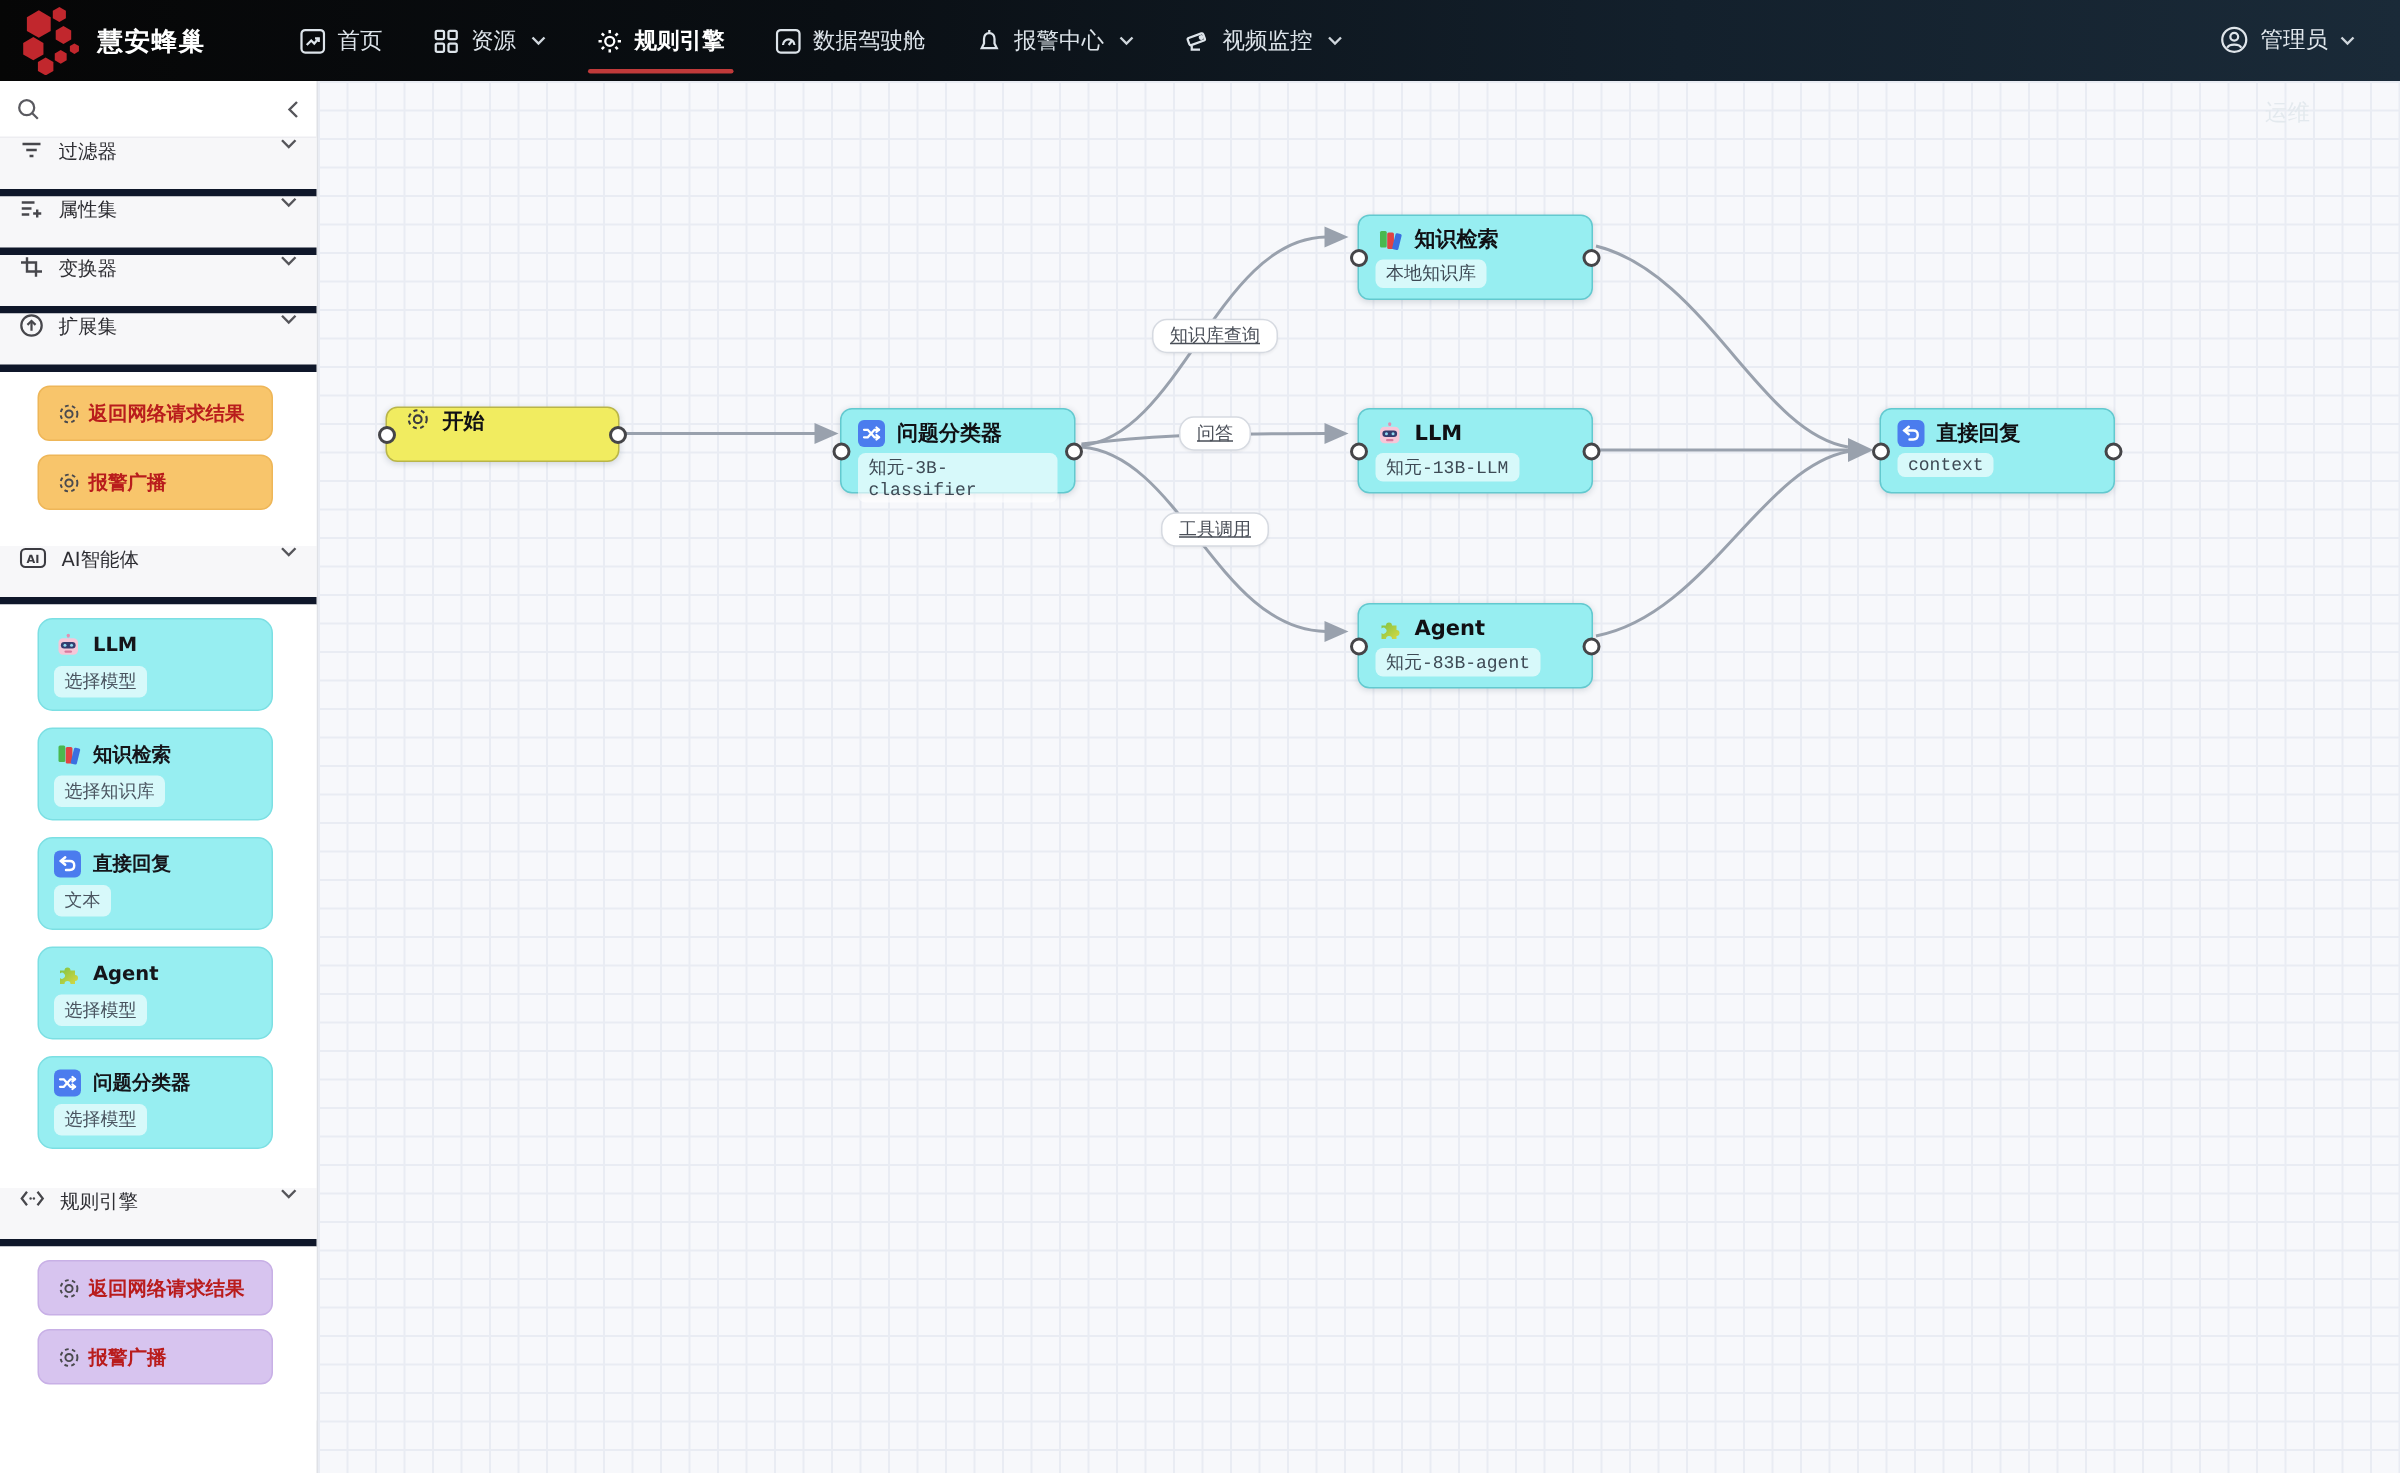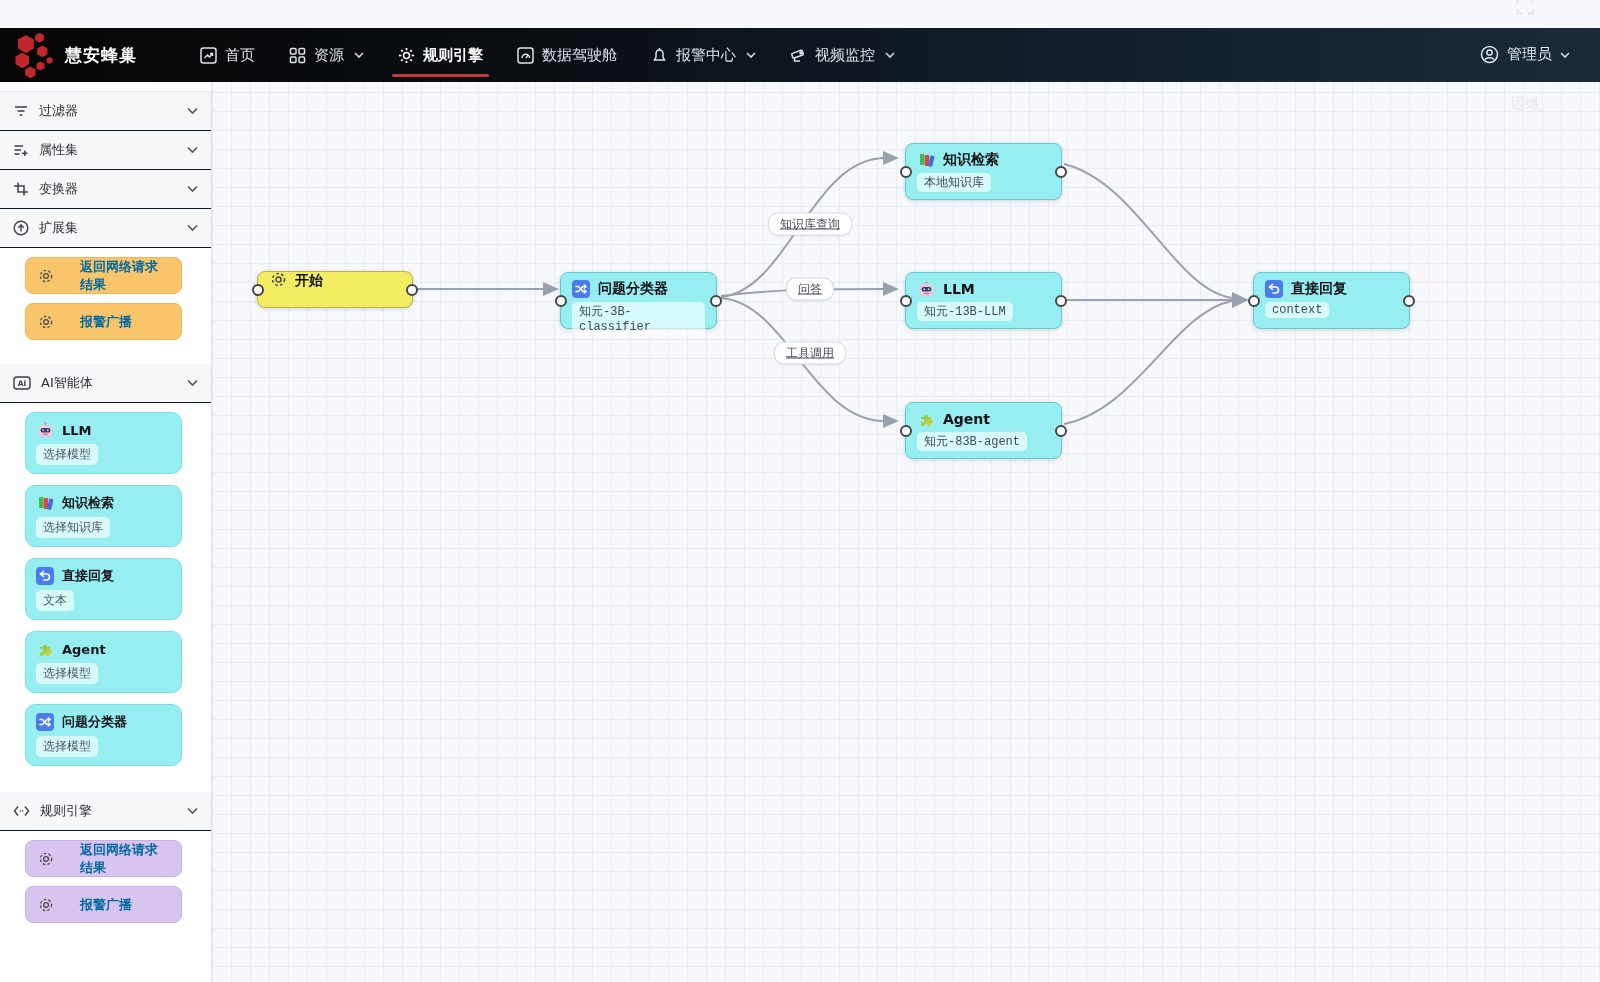--- a/index.html
+++ b/index.html
@@ -2,47 +2,47 @@
 <html><head>
 <meta charset="utf-8">
 <style>
   * { box-sizing: border-box; margin: 0; padding: 0; }
   html,body { width:1600px; height:982px; overflow:hidden;
     font-family:"DejaVu Sans","Liberation Sans",sans-serif; background:#f7f8fb; }
 
   
   .navbar { position:absolute; top:0; left:0; width:1600px; height:54px; z-index:30;
     display:flex; align-items:center;
-    background:linear-gradient(90deg,#060606 0%,#0a0f14 35%,#13202c 70%,#1a2a38 100%);margin-top:28px; }
+    background:linear-gradient(90deg,#060606 0%,#0a0f14 35%,#13202c 70%,#1a2a38 100%); }
   .brand { display:flex; align-items:center; gap:9px; margin-left:14px; color:#fff;
     font-size:17px; font-weight:bold; letter-spacing:1px; }
   .nav-menu { display:flex; align-items:stretch; height:54px; margin-left:46px; }
   .nav-item { position:relative; display:flex; align-items:center; gap:8px; padding:0 17px;
     color:#dde4ea; font-size:15px; cursor:pointer; }
   .nav-item .chev { margin-left:2px; }
   .nav-item.active { color:#ffffff; font-weight:bold; }
   .nav-item.active::after { content:""; position:absolute; left:11px; right:11px; bottom:5px;
     height:3px; border-radius:2px; background:#c03a3a; }
   .nav-right { margin-left:auto; display:flex; align-items:center; gap:30px; margin-right:30px;
     color:#e3e9ee; font-size:15px;flex-direction:column; }
   .nav-user { display:flex; align-items:center; gap:8px; cursor:pointer; }
   .ops-link { cursor:pointer; }
 
   
   .sidebar { position:absolute; top:54px; left:0; width:212px; height:928px; background:#fff;
     border-right:1px solid #dfe1e6; z-index:20; }
   .search-row { height:38px; display:flex; align-items:center; justify-content:space-between;
     padding:0 11px; border-bottom:1px solid #ededf1; }
-  .section-header { height:39px; display:flex; align-items:center; gap:10px; padding:0 13px;
-    background:#f7f7f9; border-bottom:1px solid #0f172a; cursor:pointer; }
+  .section-header { height:39px; display:flex; gap:10px; padding:0 13px;
+    background:#f7f7f9; border-bottom:5px solid #0f172a; cursor:pointer; }
   .section-header .sh-label { flex:1; font-size:13px; color:#2e2e33; }
   .card-group { padding:9px 0 15px 0; background:#fff; }
   .side-card { width:157px; margin:0 0 9px 25px; border-radius:8px; cursor:grab; }
-  .side-card.simple { height:37px; display:flex; align-items:center; gap:27px; padding:0 13px;
-    font-size:13px; font-weight:600; color:#0369a1; }
+  .side-card.simple { height:37px; display:flex; align-items:center; gap:6px; padding:0 13px;
+    font-size:13px; font-weight:600; color:#b91c1c; }
   .side-card.orange { background:#f8c56b; border:1px solid #eeb658; }
   .side-card.purple { background:#d7c4ef; border:1px solid #c8b0e6; }
   .side-card.nodecard { background:#97eef1; border:1px solid #7cdfe3; border-radius:10px;
     padding:8px 10px 8px 10px; margin-bottom:11px; }
   .nc-title { display:flex; align-items:center; gap:8px; font-size:13px; font-weight:bold; color:#15151a; }
   .nc-pill { display:inline-block; margin-top:5px; background:rgba(255,255,255,.62);
     border-radius:5px; padding:2px 7px; font-size:12px; color:#4b5560; }
 
   
   .canvas { position:absolute; left:212px; top:54px; width:1388px; height:928px;

